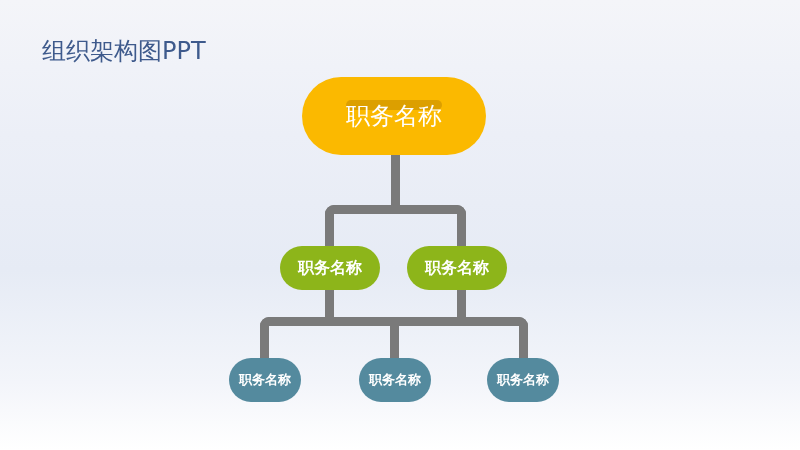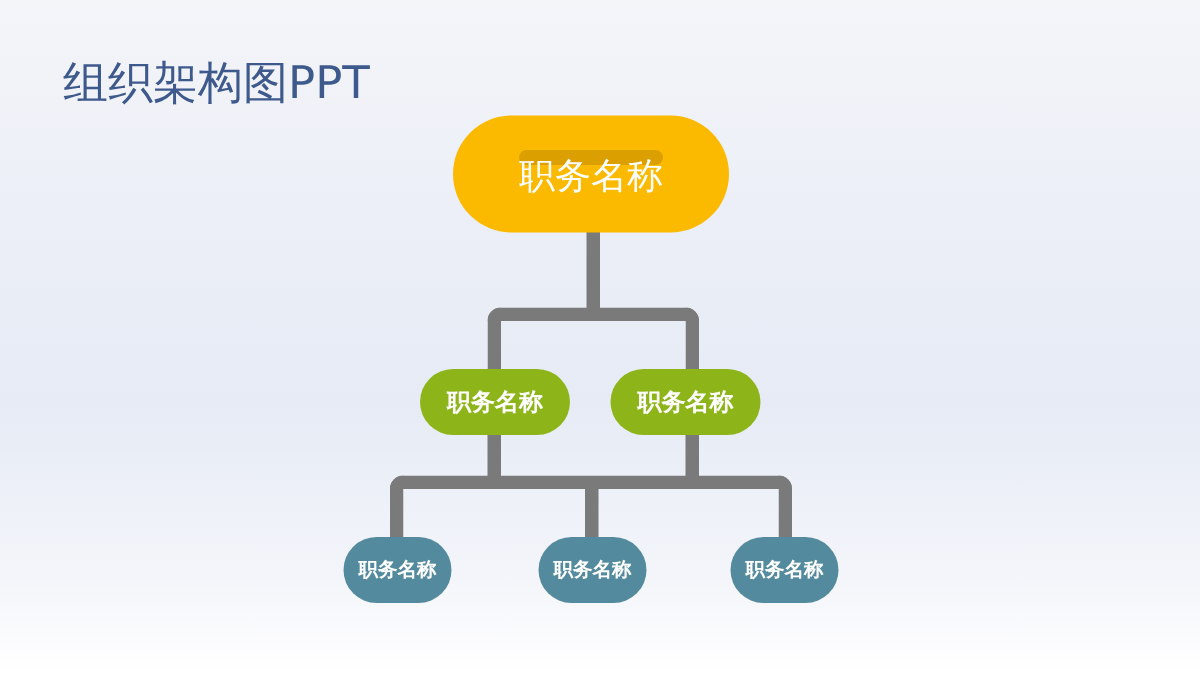--- a/index.html
+++ b/index.html
@@ -3,29 +3,29 @@
   <meta charset="utf-8">
   <style>
     html, body { margin: 0; padding: 0; }
     body {
       width: 800px; height: 450px; overflow: hidden; position: relative;
       background: linear-gradient(180deg, #f4f5f9 0%, #eceff7 30%, #e6ebf5 60%, #f3f5fa 85%, #ffffff 100%);
       font-family: "DejaVu Sans", "Liberation Sans", sans-serif;
     }
     .title {
       position: absolute; left: 42px; top: 35px;
-      font-size: 30px; color: #3e5a8c; letter-spacing: 0px;
+      font-size: 24px; color: #3e5a8c; letter-spacing: 0px;
       font-family: "DejaVu Sans", sans-serif;
     }
     .line { position: absolute; background: #7a7a7a; }
     .corner { position: absolute; border: 9px solid #7a7a7a; box-sizing: border-box; }
     .node {
       position: absolute; display: flex; align-items: center; justify-content: center;
       color: #ffffff; font-weight: bold; text-align: right;
-      font-family: Liberation Sans, sans-serif;
+      font-family: Liberation Mono, monospace;
       box-sizing: border-box;
     }
     .node-top {
       left: 302px; top: 77px; width: 184px; height: 78px;
       background: #fbb900; border-radius: 40px;
       font-size: 24px; font-weight: normal; line-height: 26px;
       padding: 28px 40px 0 40px; align-items: flex-start;
     }
     .node-top .bar {
       position: absolute; left: 44px; top: 23px; width: 96px; height: 10px;

